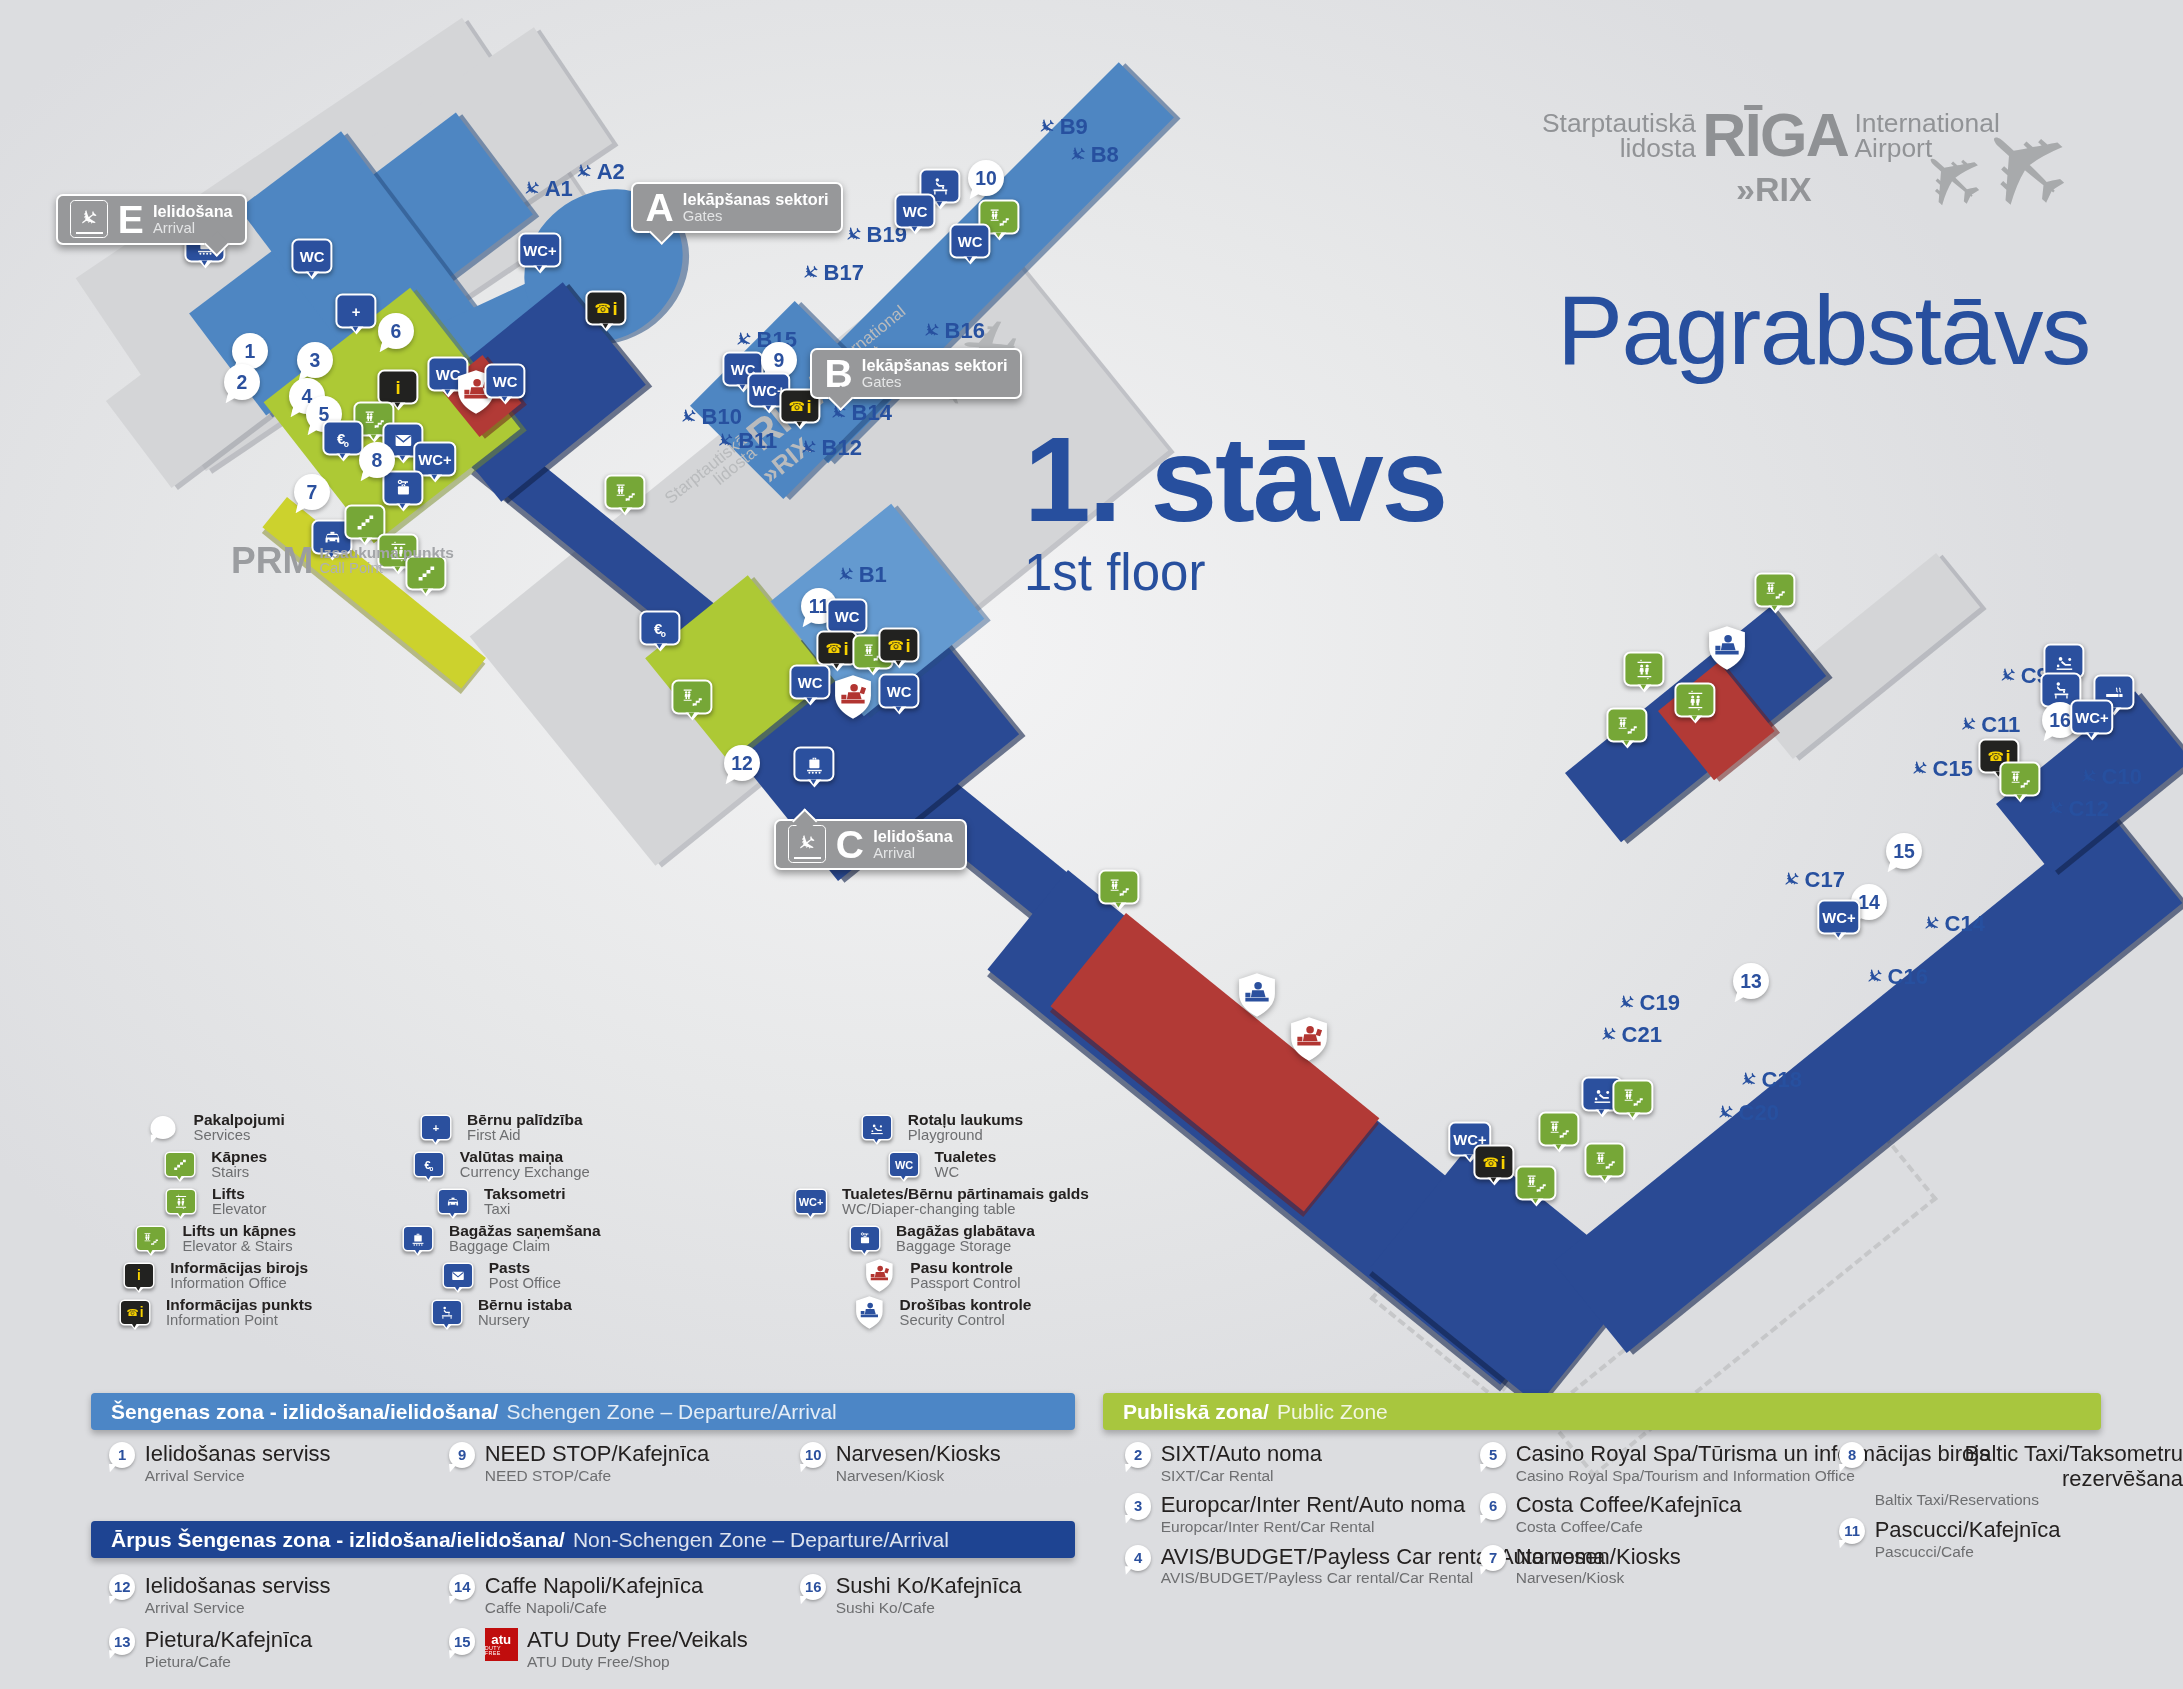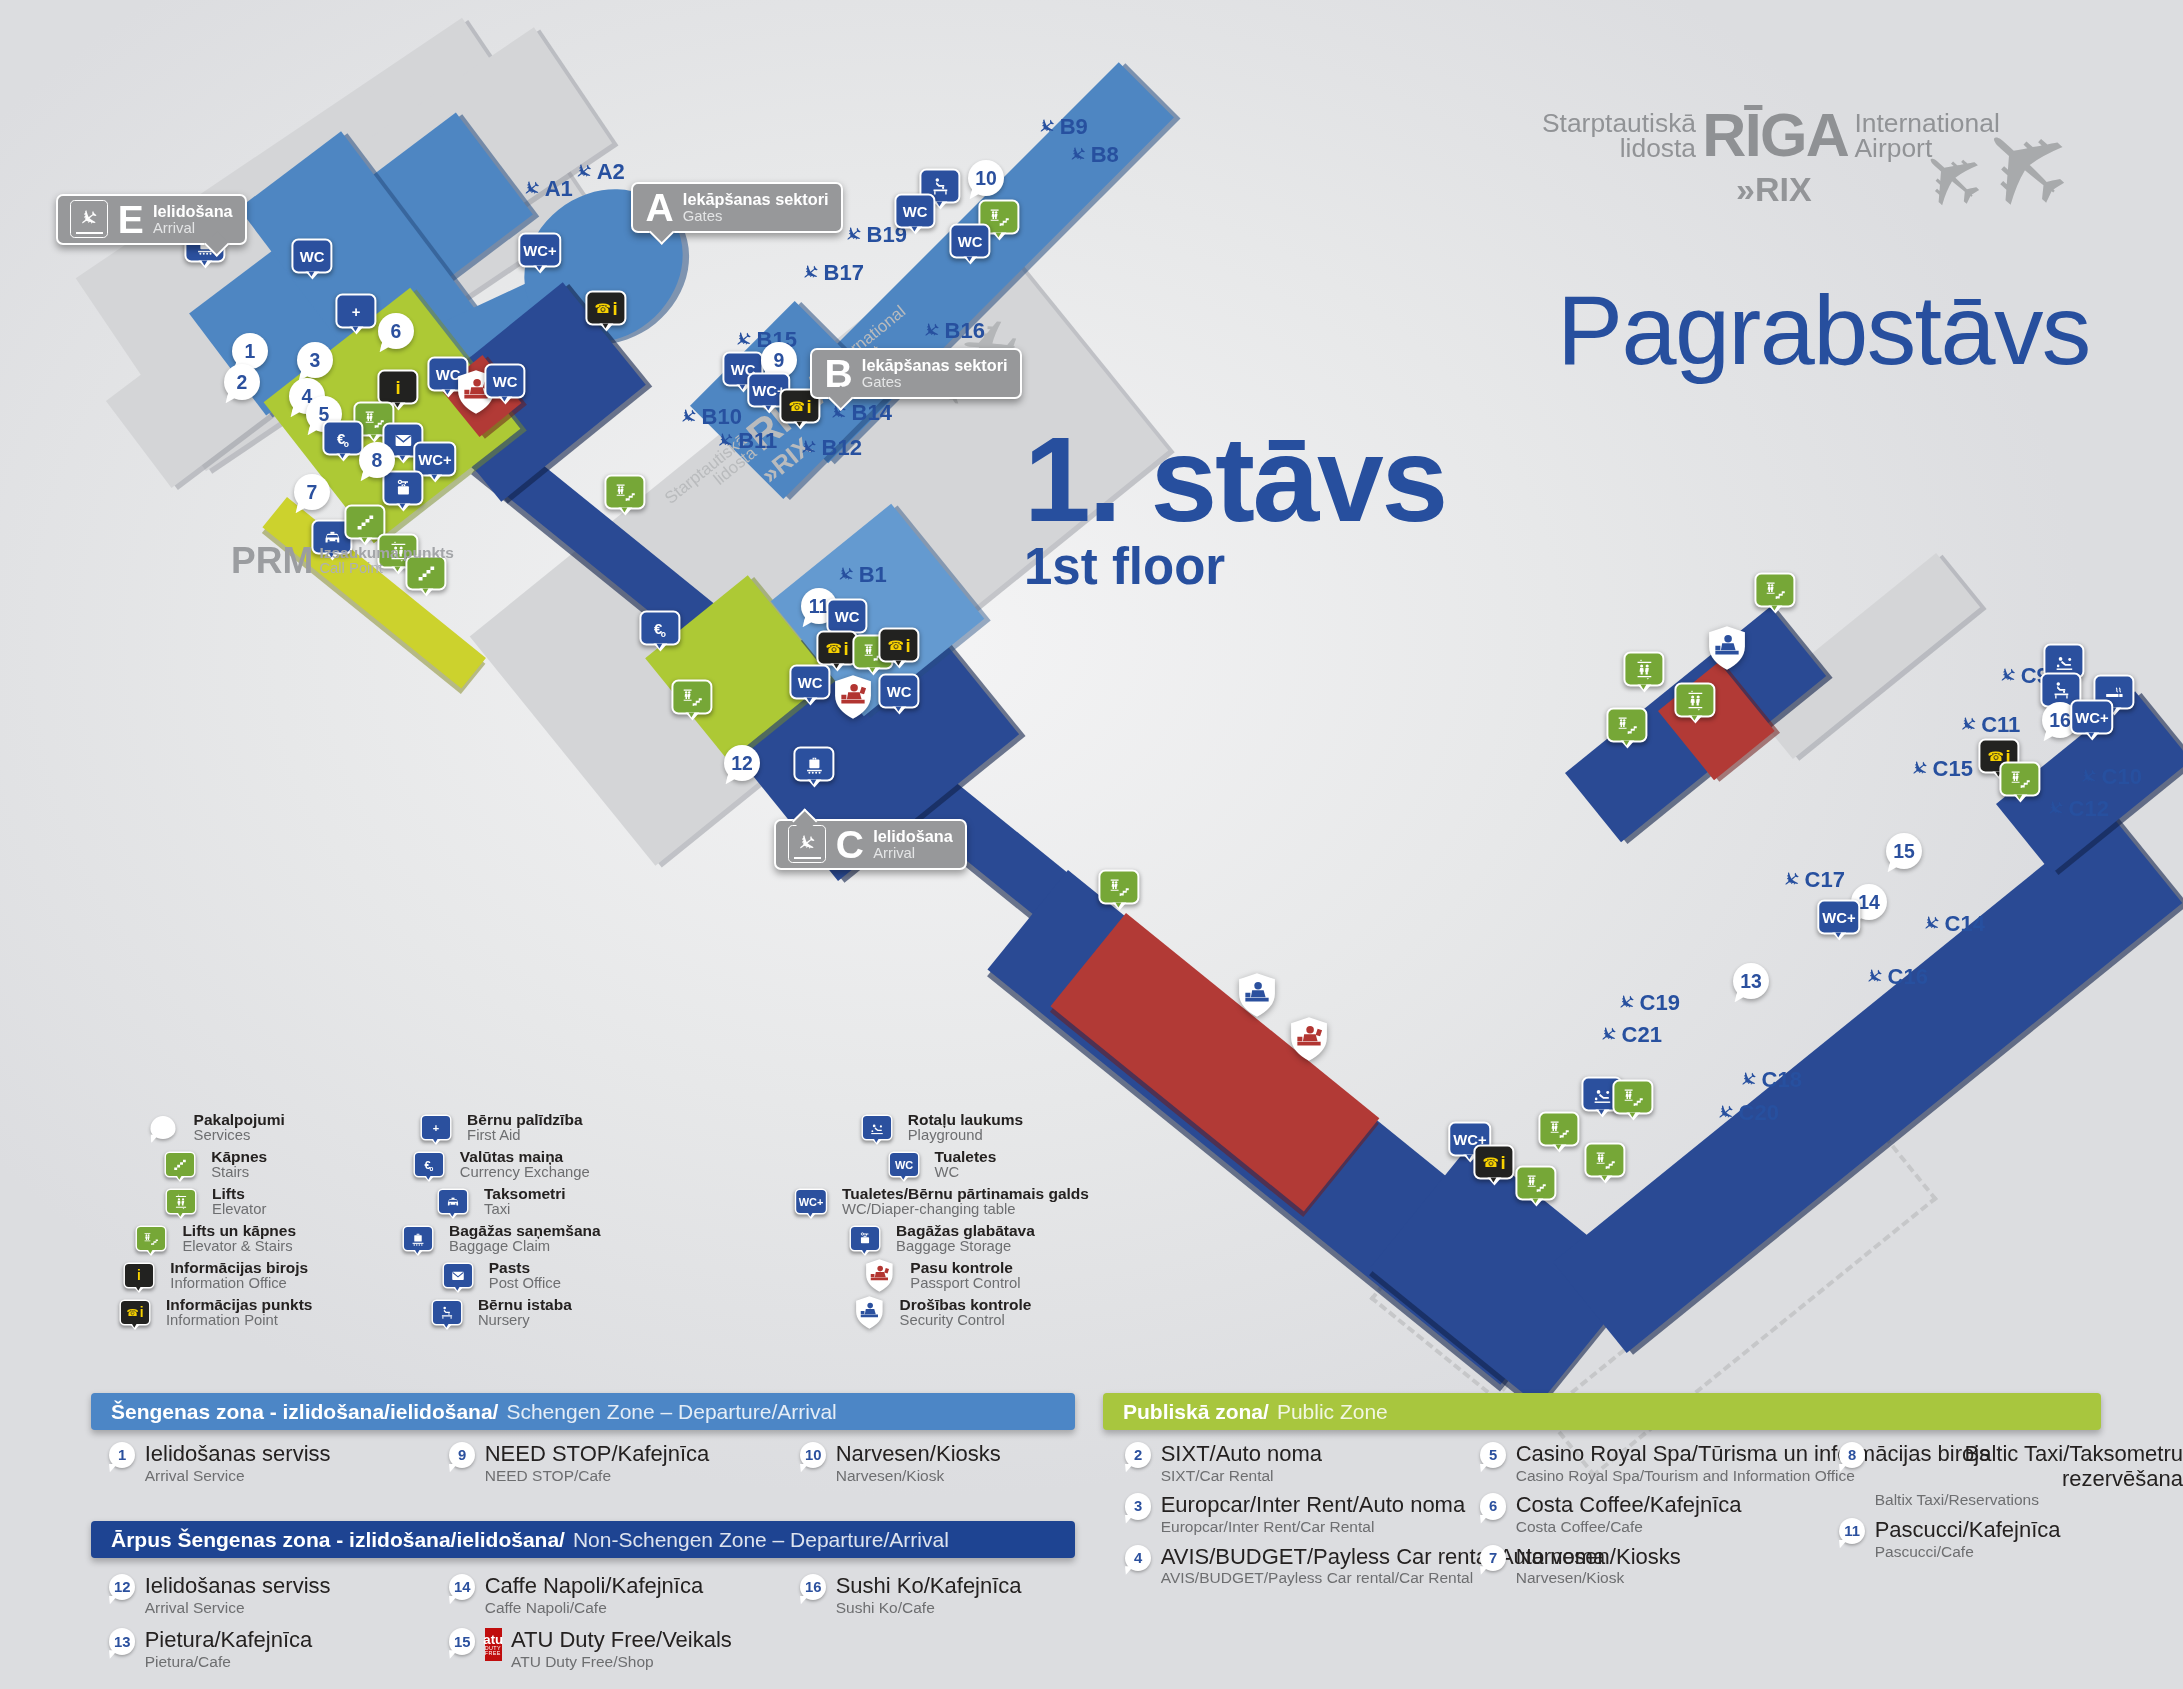--- a/index.html
+++ b/index.html
@@ -38,21 +38,21 @@
   .lplanes{position:absolute;left:1918px;top:101px;color:#a8aaac;z-index:7;}
   .lplanes span{display:inline-block;transform:scaleX(-1) rotate(-42deg);}
   .lp1{font-size:78px;}
   .lp2{font-size:113px;margin-left:-11px;}
   
   .ptitle{position:absolute;left:1557px;top:280px;color:#274f9e;z-index:7;line-height:1;}
   .ptitle .lv{font-size:99px;font-weight:500;letter-spacing:-1.6px;}
   .ptitle .en{font-size:48px;font-weight:500;margin-top:1.6px;}
   .ftitle{position:absolute;left:1024px;top:419px;color:#274f9e;z-index:7;line-height:1;}
   .ftitle .lv{font-size:120px;font-weight:600;letter-spacing:-2.3px;}
-  .ftitle .en{font-size:51px;font-weight:700;margin-top:2px;}
+  .ftitle .en{font-size:51px;font-weight:400;margin-top:8px;}
   
   .slabel{position:absolute;background:#97989a;border:2.3px solid #fff;border-radius:7px;
     box-shadow:0 3.1px 7px rgba(0,0,0,.35);display:flex;align-items:center;gap:9.3px;
     padding:3.9px 12.4px;color:#fff;z-index:11;}
   .slabel .planebox{position:relative;width:36px;height:36px;border:1.6px solid #fff;border-radius:4.7px;
     display:flex;align-items:center;justify-content:center;font-size:22px;flex:none;}
   .slabel .planebox i{font-style:normal;display:inline-block;transform:scaleX(-1) rotate(38deg);}
   .slabel .planebox::after{content:'';position:absolute;left:4.7px;right:4.7px;bottom:3.1px;height:2.3px;background:#fff;}
   .slabel .ltr{font-size:39px;font-weight:bold;line-height:1;}
   .slabel .txt{display:flex;flex-direction:column;line-height:1.12;}
@@ -118,21 +118,21 @@
   .zcol{position:absolute;display:flex;flex-direction:column;gap:12.4px;z-index:12;}
   .zitem{display:flex;gap:9.3px;align-items:flex-start;}
   .lnum{position:relative;flex:none;width:26.4px;height:26.4px;border-radius:50%;background:#fff;color:#2b509e;
     font-size:14.8px;font-weight:bold;display:flex;align-items:center;justify-content:center;
     box-shadow:0 1.6px 3.1px rgba(0,0,0,.3);}
   .lnum::after{content:'';position:absolute;left:0;bottom:-3.9px;width:8.5px;height:8.5px;background:#fff;
     clip-path:polygon(0 0,100% 0,10% 100%);}
   .ztxt{line-height:1.12;}
   .zlv{font-size:22px;font-weight:normal;color:#242120;text-align:right;}
   .zen{font-size:15.5px;color:#6d6e70;}
-  .atu{flex:none;width:17px;height:33px;background:#c00d0d;color:#fff;display:flex;flex-direction:column;
+  .atu{flex:none;width:33px;height:33px;background:#c00d0d;color:#fff;display:flex;flex-direction:column;
     align-items:center;justify-content:center;line-height:1;}
   .atu b{font-size:13.2px;} .atu span{font-size:5.4px;letter-spacing:0.4px;}
 </style>
 </head>
 <body>
 
 <svg width="0" height="0" style="position:absolute">
   <defs>
     <symbol id="i-env" viewBox="0 0 24 24">
         <rect x="3.5" y="6" width="17" height="12" rx="1.2" fill="#fff"></rect>

